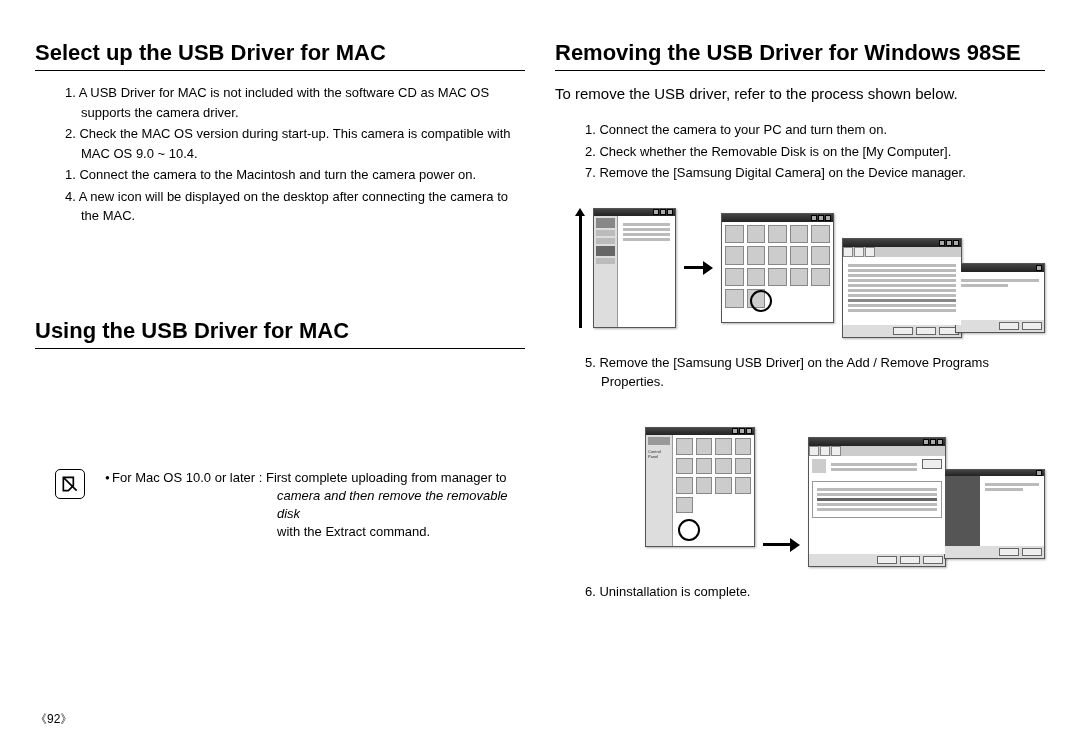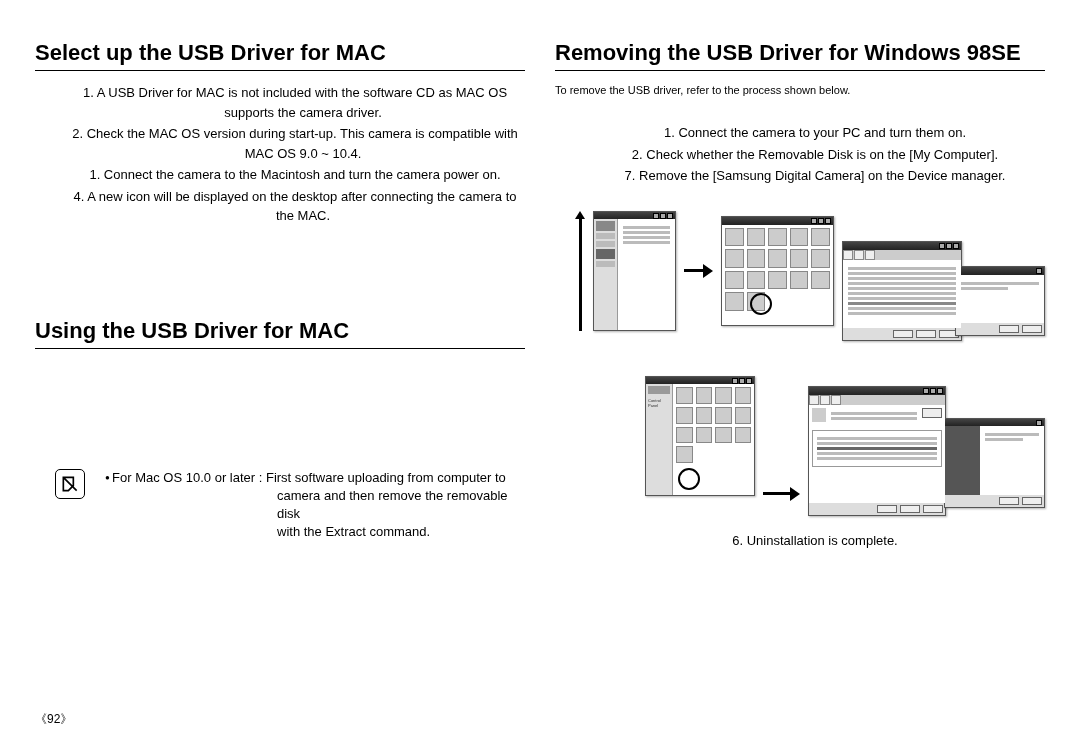--- a/index.html
+++ b/index.html
@@ -21,35 +21,34 @@
     min-width: 0;
   }
   h2 {
     font-size: 22px;
     font-weight: bold;
     border-bottom: 1.5px solid #000;
     padding-bottom: 4px;
     margin-bottom: 12px;
   }
   .body-text {
-    font-size: 11px;
-    margin-bottom: 25px;
+    font-size: 15px;
+    margin-bottom: 16px;
     line-height: 1.4;
   }
   ol {
     list-style: none;
     padding-left: 30px;
     font-size: 13px;
     line-height: 1.5;
   }
   ol li {
     margin-bottom: 2px;
     text-indent: -16px;
     padding-left: 16px;
-    text-align: center;
   }
   .section2 { margin-top: 92px; }
   .note-box {
     display: flex;
     align-items: flex-start;
     gap: 20px;
     margin-top: 120px;
     padding-left: 20px;
     font-size: 13px;
     line-height: 1.4;
@@ -158,23 +157,23 @@
     </div>
 
     <div class="note-box">
       <div class="note-icon">
         <svg viewBox="0 0 24 24">
             <path d="M4 4 L16 4 L16 14 L10 20 L4 20 Z M4 4 L20 20" stroke="#000" stroke-width="2" fill="none"></path>
           </svg>
       </div>
       <div>
         <ul class="note-list">
-          <li>For Mac OS 10.0 or later : First software uploading from computer to</li>
+          <li>For Mac OS 10.0 or later : First complete uploading from manager to</li>
         </ul>
-        <div class="note-text" style="padding-left:172px;">camera and then remove the removable disk</div>
+        <div class="note-text" style="padding-left:172px;font-style:italic;">camera and then remove the removable disk</div>
         <div class="note-text" style="padding-left:172px;">with the Extract command.</div>
       </div>
     </div>
   </div>
 
   <div class="col">
     <h2>Removing the USB Driver for Windows 98SE</h2>
     <div class="body-text">To remove the USB driver, refer to the process shown below.</div>
     <ol>
       <li>1. Connect the camera to your PC and turn them on.</li>
@@ -282,20 +281,21 @@
             </div>
         </div>
         <div class="fig-btn-row">
             <div class="fig-btn"></div>
             <div class="fig-btn"></div>
           </div>
       </div>
     </div>
 
     <ol>
+      <li>5. Remove the [Samsung USB Driver] on the Add / Remove Programs Properties.</li>
     </ol>
 
     <div class="figure-row" style="margin-left:90px;">
       <div class="fig-window fig5">
         <div class="fig-title">
             <div class="x"></div>
             <div class="x"></div>
             <div class="x"></div>
           </div>
         <div class="fig-row">

